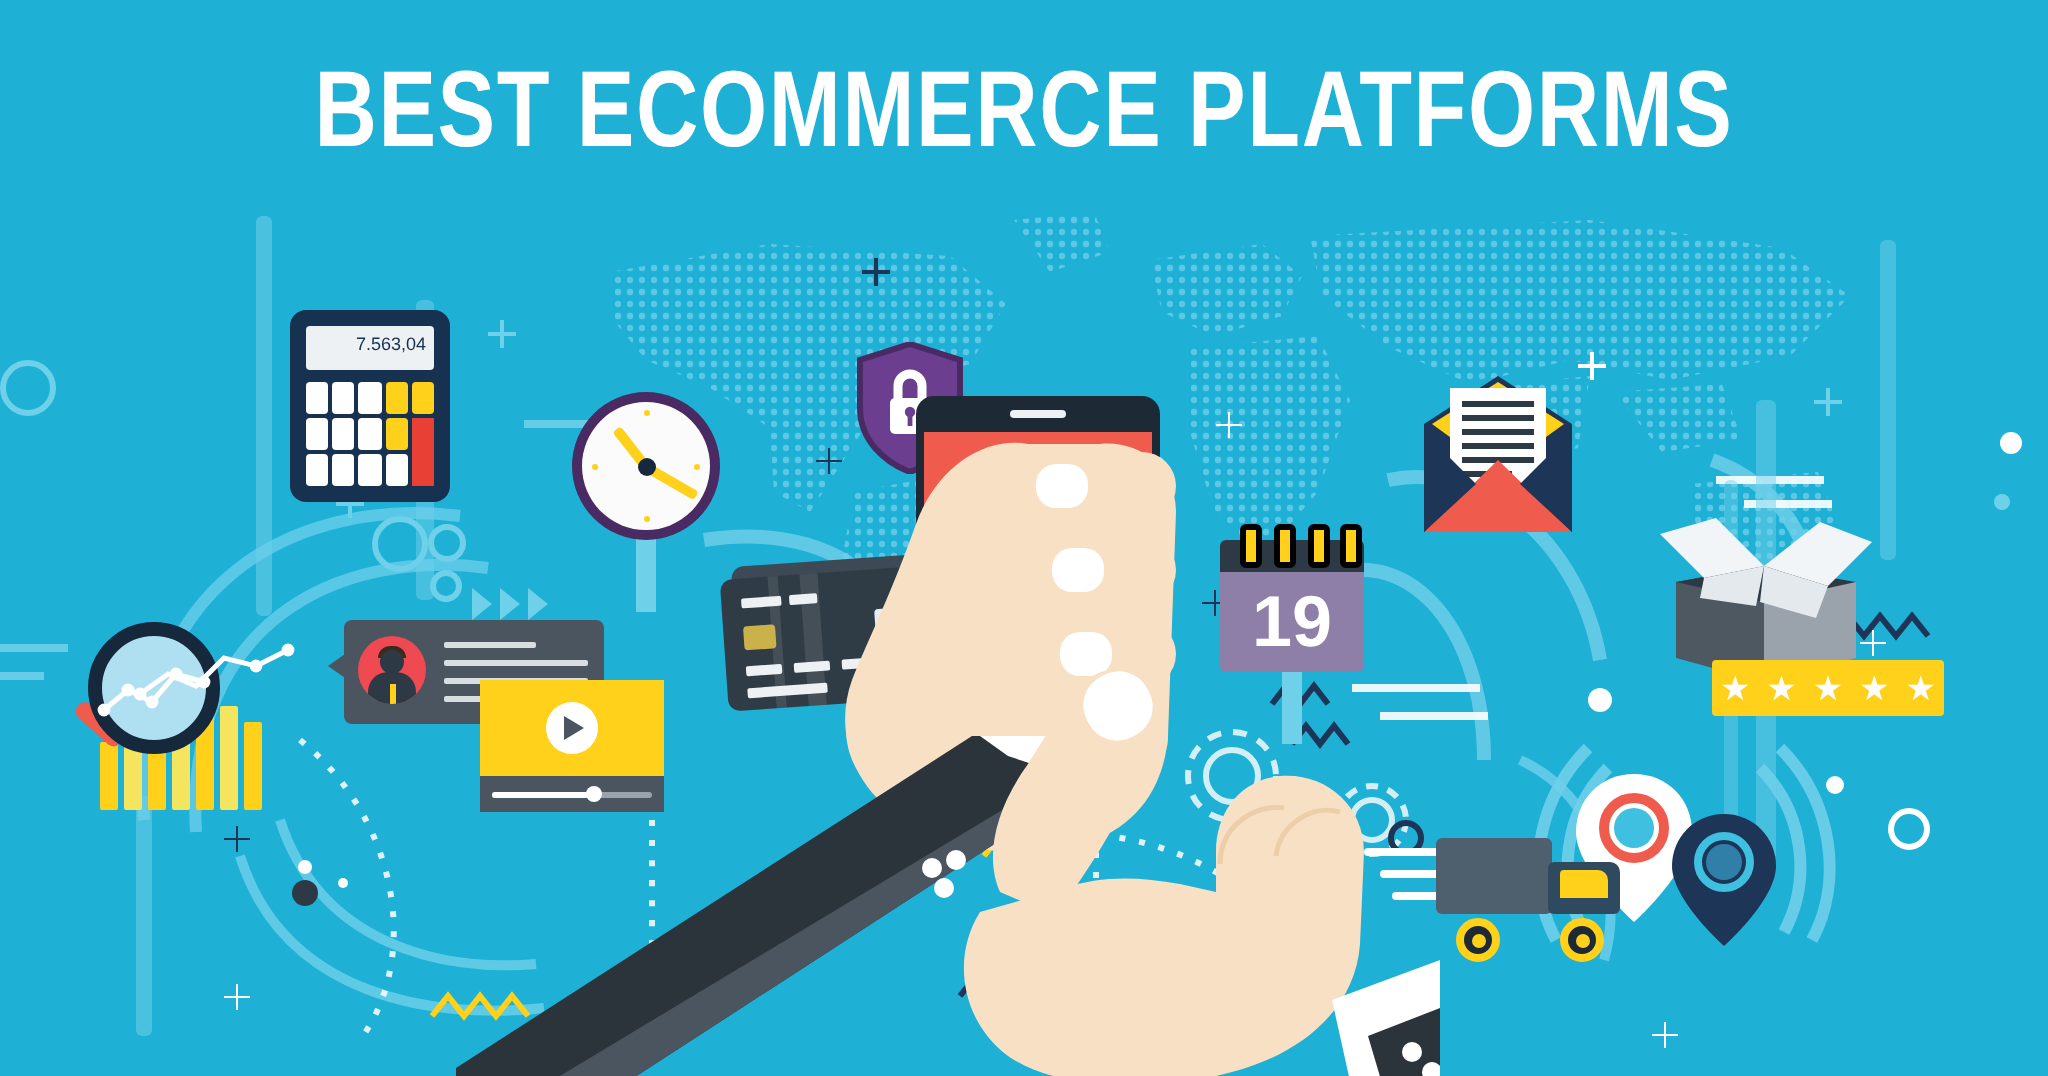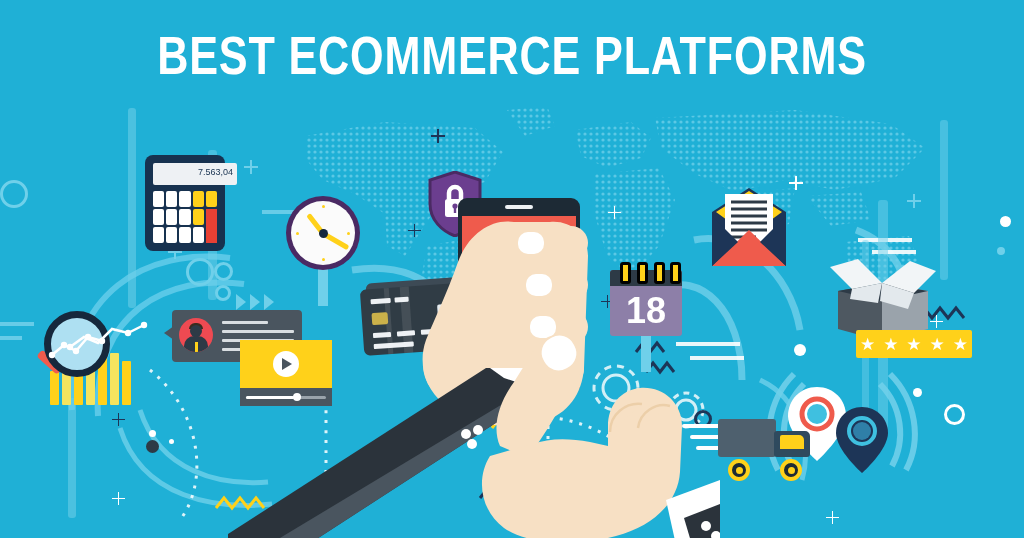--- a/index.html
+++ b/index.html
@@ -27,21 +27,21 @@
   .plus::before,.plus::after{content:"";position:absolute;background:currentColor;}
   .plus::before{left:0;top:45%;width:100%;height:10%;}
   .plus::after{top:0;left:45%;height:100%;width:10%;}
   .dot{position:absolute;border-radius:50%;}
   .ring{position:absolute;border-radius:50%;border-style:solid;}
   .vbar{position:absolute;border-radius:3px;background:#6fd0ea;}
 
   
   #calc{position:absolute;left:145px;top:155px;width:80px;height:96px;
         background:#173250;border-radius:8px;}
-  #calc .scr{position:absolute;left:8px;top:8px;width:84px;height:22px;
+  #calc .scr{position:absolute;left:8px;top:8px;width:64px;height:22px;
         background:#eef1f4;border-radius:2px;}
   #calc .scrtxt{position:absolute;right:4px;top:4px;font-size:9px;color:#173250;
         font-family:"Liberation Sans", sans-serif;}
   #calc .keys{position:absolute;left:8px;top:36px;width:64px;height:52px;
         display:grid;grid-template-columns:repeat(5,1fr);grid-template-rows:repeat(3,1fr);gap:2px;}
   #calc .k{background:#ffffff;border-radius:2px;}
   #calc .ky{background:#ffd11a;}
   #calc .kr{background:#e84034;grid-row:span 2;}
 
   
@@ -426,21 +426,21 @@
   </div>
 
   <div id="cal">
     <div class="stem"></div>
     <div class="body"></div>
     <div class="top"></div>
     <div class="ring" style="left:10px;"></div>
     <div class="ring" style="left:27px;"></div>
     <div class="ring" style="left:44px;"></div>
     <div class="ring" style="left:60px;"></div>
-    <div class="num">18</div>
+    <div class="num">19</div>
   </div>
 
   <svg id="env" viewBox="0 0 82 84">
     <path d="M4 26 L41 2 L78 26 V80 H4 Z" fill="#1d3557"></path>
     <path d="M8 26 L41 5 L74 26 L41 50 Z" fill="#ffd11a"></path>
     <rect x="17" y="8" width="48" height="48" fill="#ffffff"></rect>
     <g stroke="#2d3a46" stroke-width="3">
       <line x1="23" y1="16" x2="59" y2="16"></line>
       <line x1="23" y1="23" x2="59" y2="23"></line>
       <line x1="23" y1="30" x2="59" y2="30"></line>

